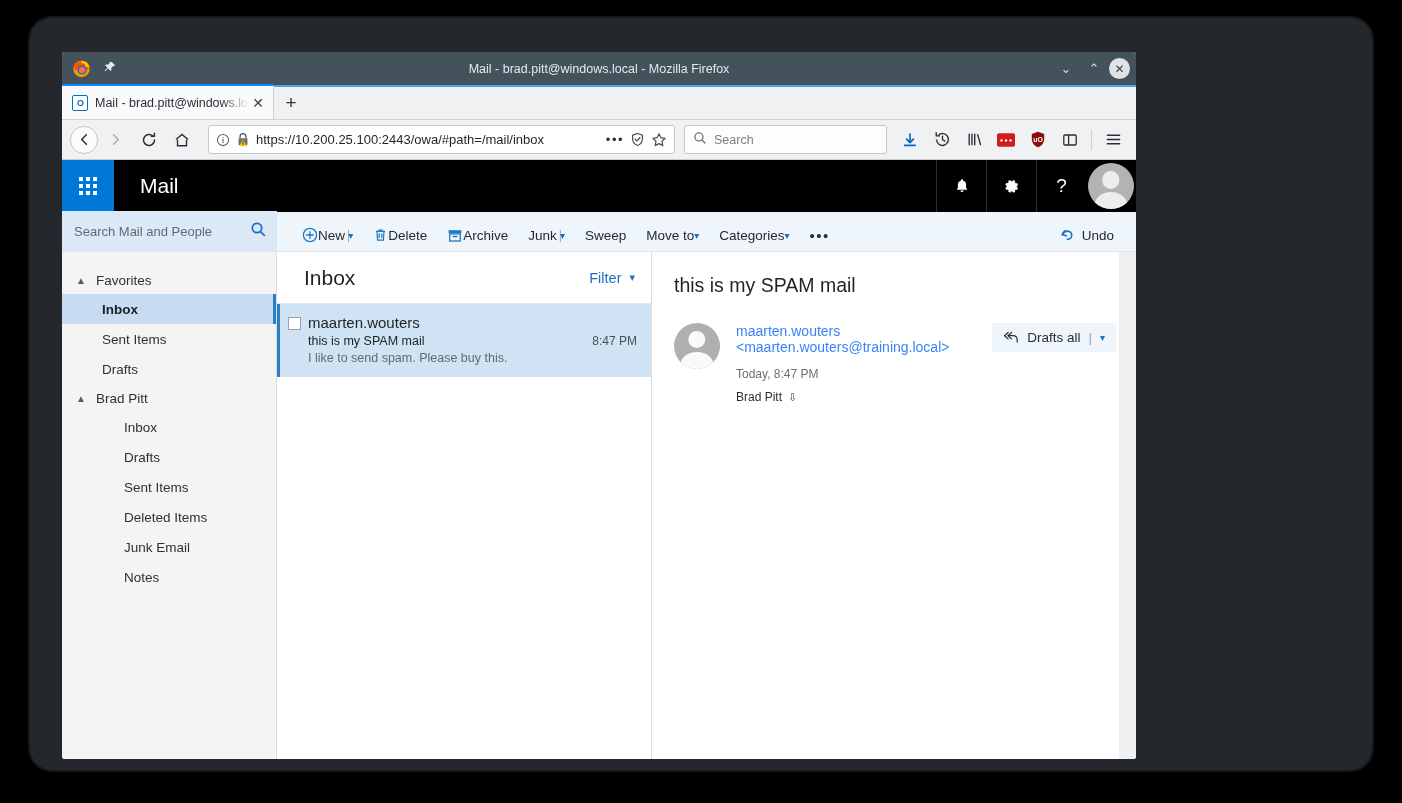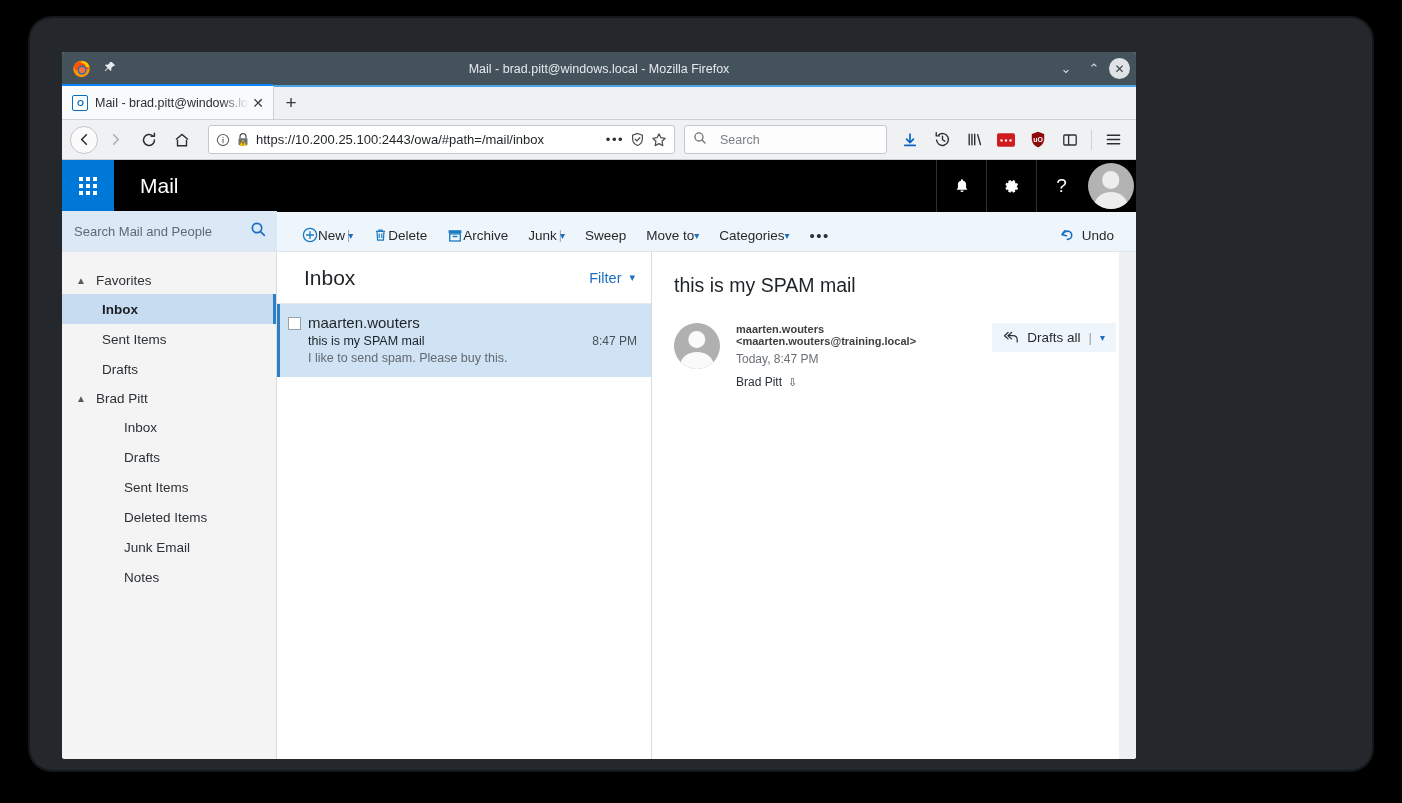--- a/index.html
+++ b/index.html
@@ -148,21 +148,21 @@
   }
   .url-icon { display: flex; align-items: center; color: #5a5f64; }
   #ffsearch {
     width: 203px; height: 29px;
     background: #fdfdfd;
     border: 1px solid #c4c8cc;
     border-radius: 3px;
     display: flex; align-items: center;
     padding: 0 8px; gap: 7px;
   }
-  #ffsearch .ph { font-size: 12.5px; color: #7b8084; margin-left: 6px; }
+  #ffsearch .ph { font-size: 12.5px; color: #7b8084; }
   #ff-icons { display: flex; align-items: center; gap: 2px; margin-left: 6px; }
   .ff-icon {
     width: 30px; height: 30px;
     display: flex; align-items: center; justify-content: center;
     color: #2b2f33;
   }
   .ff-sep { width: 1px; height: 20px; background: #cdd1d4; margin: 0 4px; }
 
   
   #owa-header {
@@ -325,22 +325,22 @@
     position: absolute; left: 50%; top: 17%;
     transform: translateX(-50%);
     width: 38%; height: 38%; border-radius: 50%; background: #fafafa;
   }
   #read-avatar .body {
     position: absolute; left: 50%; bottom: -20%;
     transform: translateX(-50%);
     width: 72%; height: 56%; border-radius: 50% 50% 45% 45%; background: #fafafa;
   }
   #read-meta { margin-left: 16px; flex: 1; }
-  #read-from { font-size: 11px; color: #404040; font-weight: bold; }
-  #read-date { font-size: 12px; color: #6a7076; margin-top: 5px; }
+  #read-from { font-size: 14px; color: #3b82f6; }
+  #read-date { font-size: 12px; color: #6a7076; margin-top: 12px; }
   #read-to { font-size: 12px; color: #2b3035; margin-top: 9px; display: flex; align-items: center; gap: 6px; }
   #read-to .chev { font-size: 11px; color: #4a5056; }
   #replyall-btn {
     display: flex; align-items: center; gap: 8px;
     background: #eef5fb;
     padding: 7px 11px;
     font-size: 13.5px; color: #262a2e;
     margin-right: 20px;
   }
   #replyall-btn .sep { color: #9aa3ab; }

